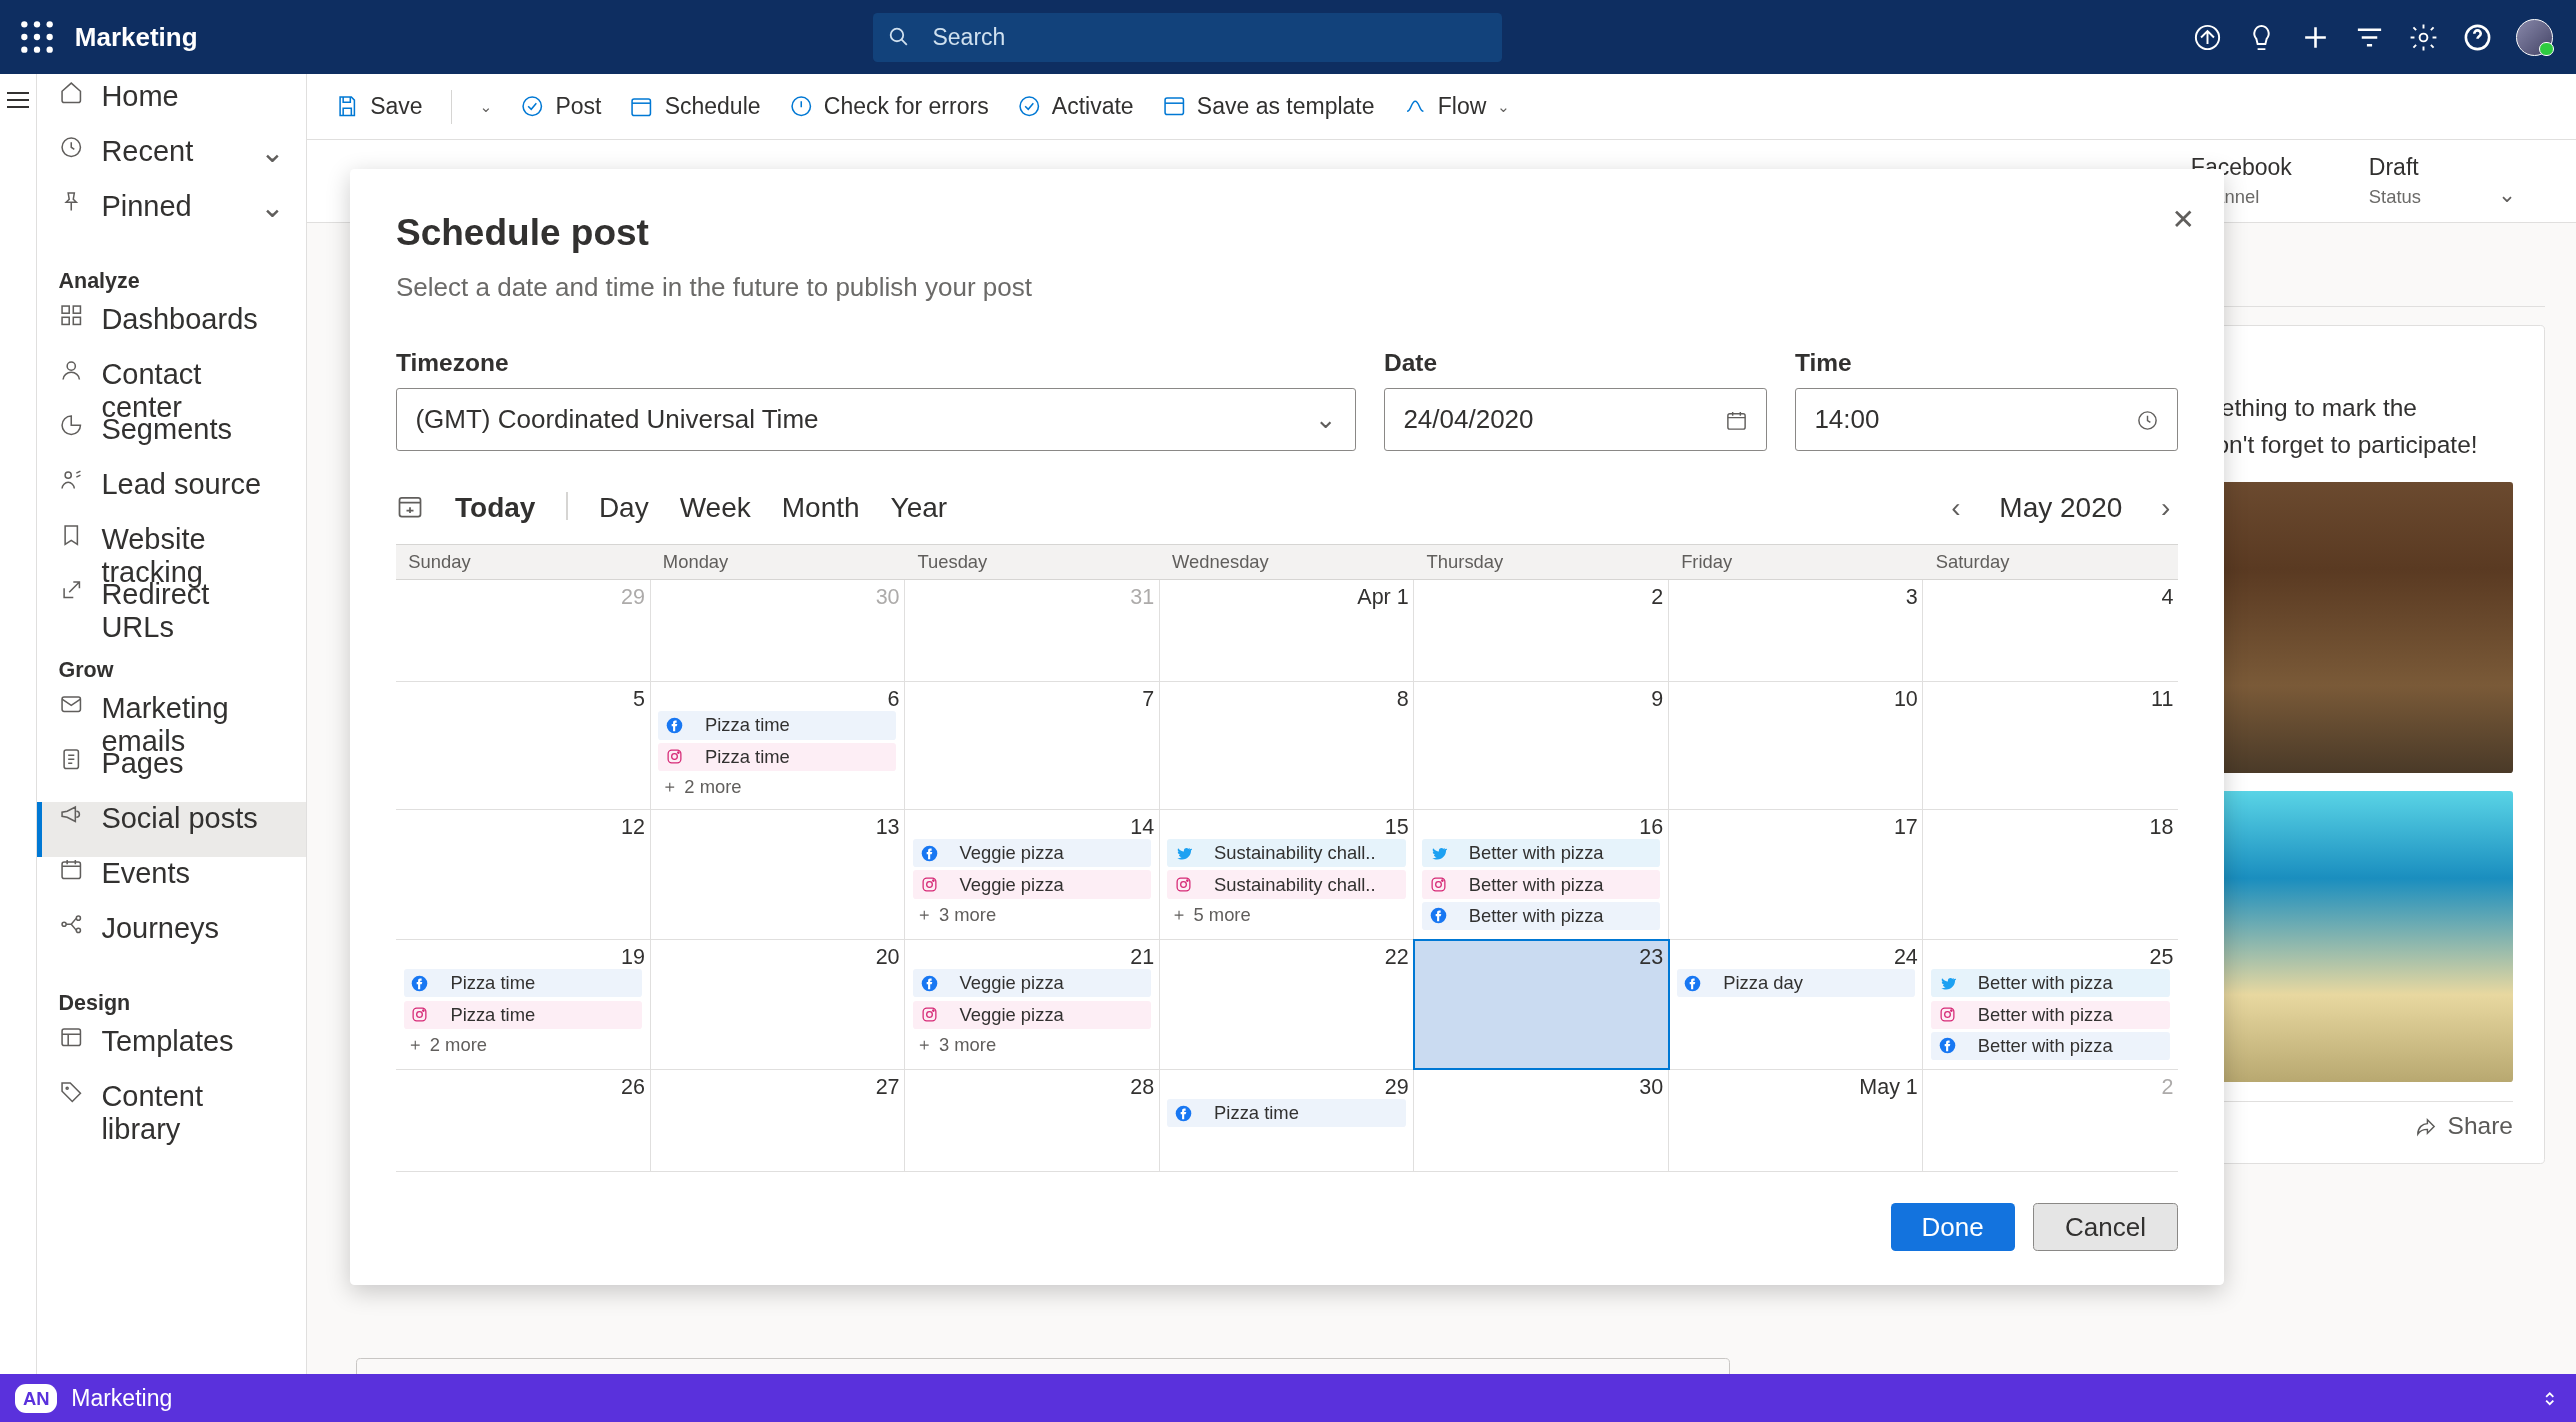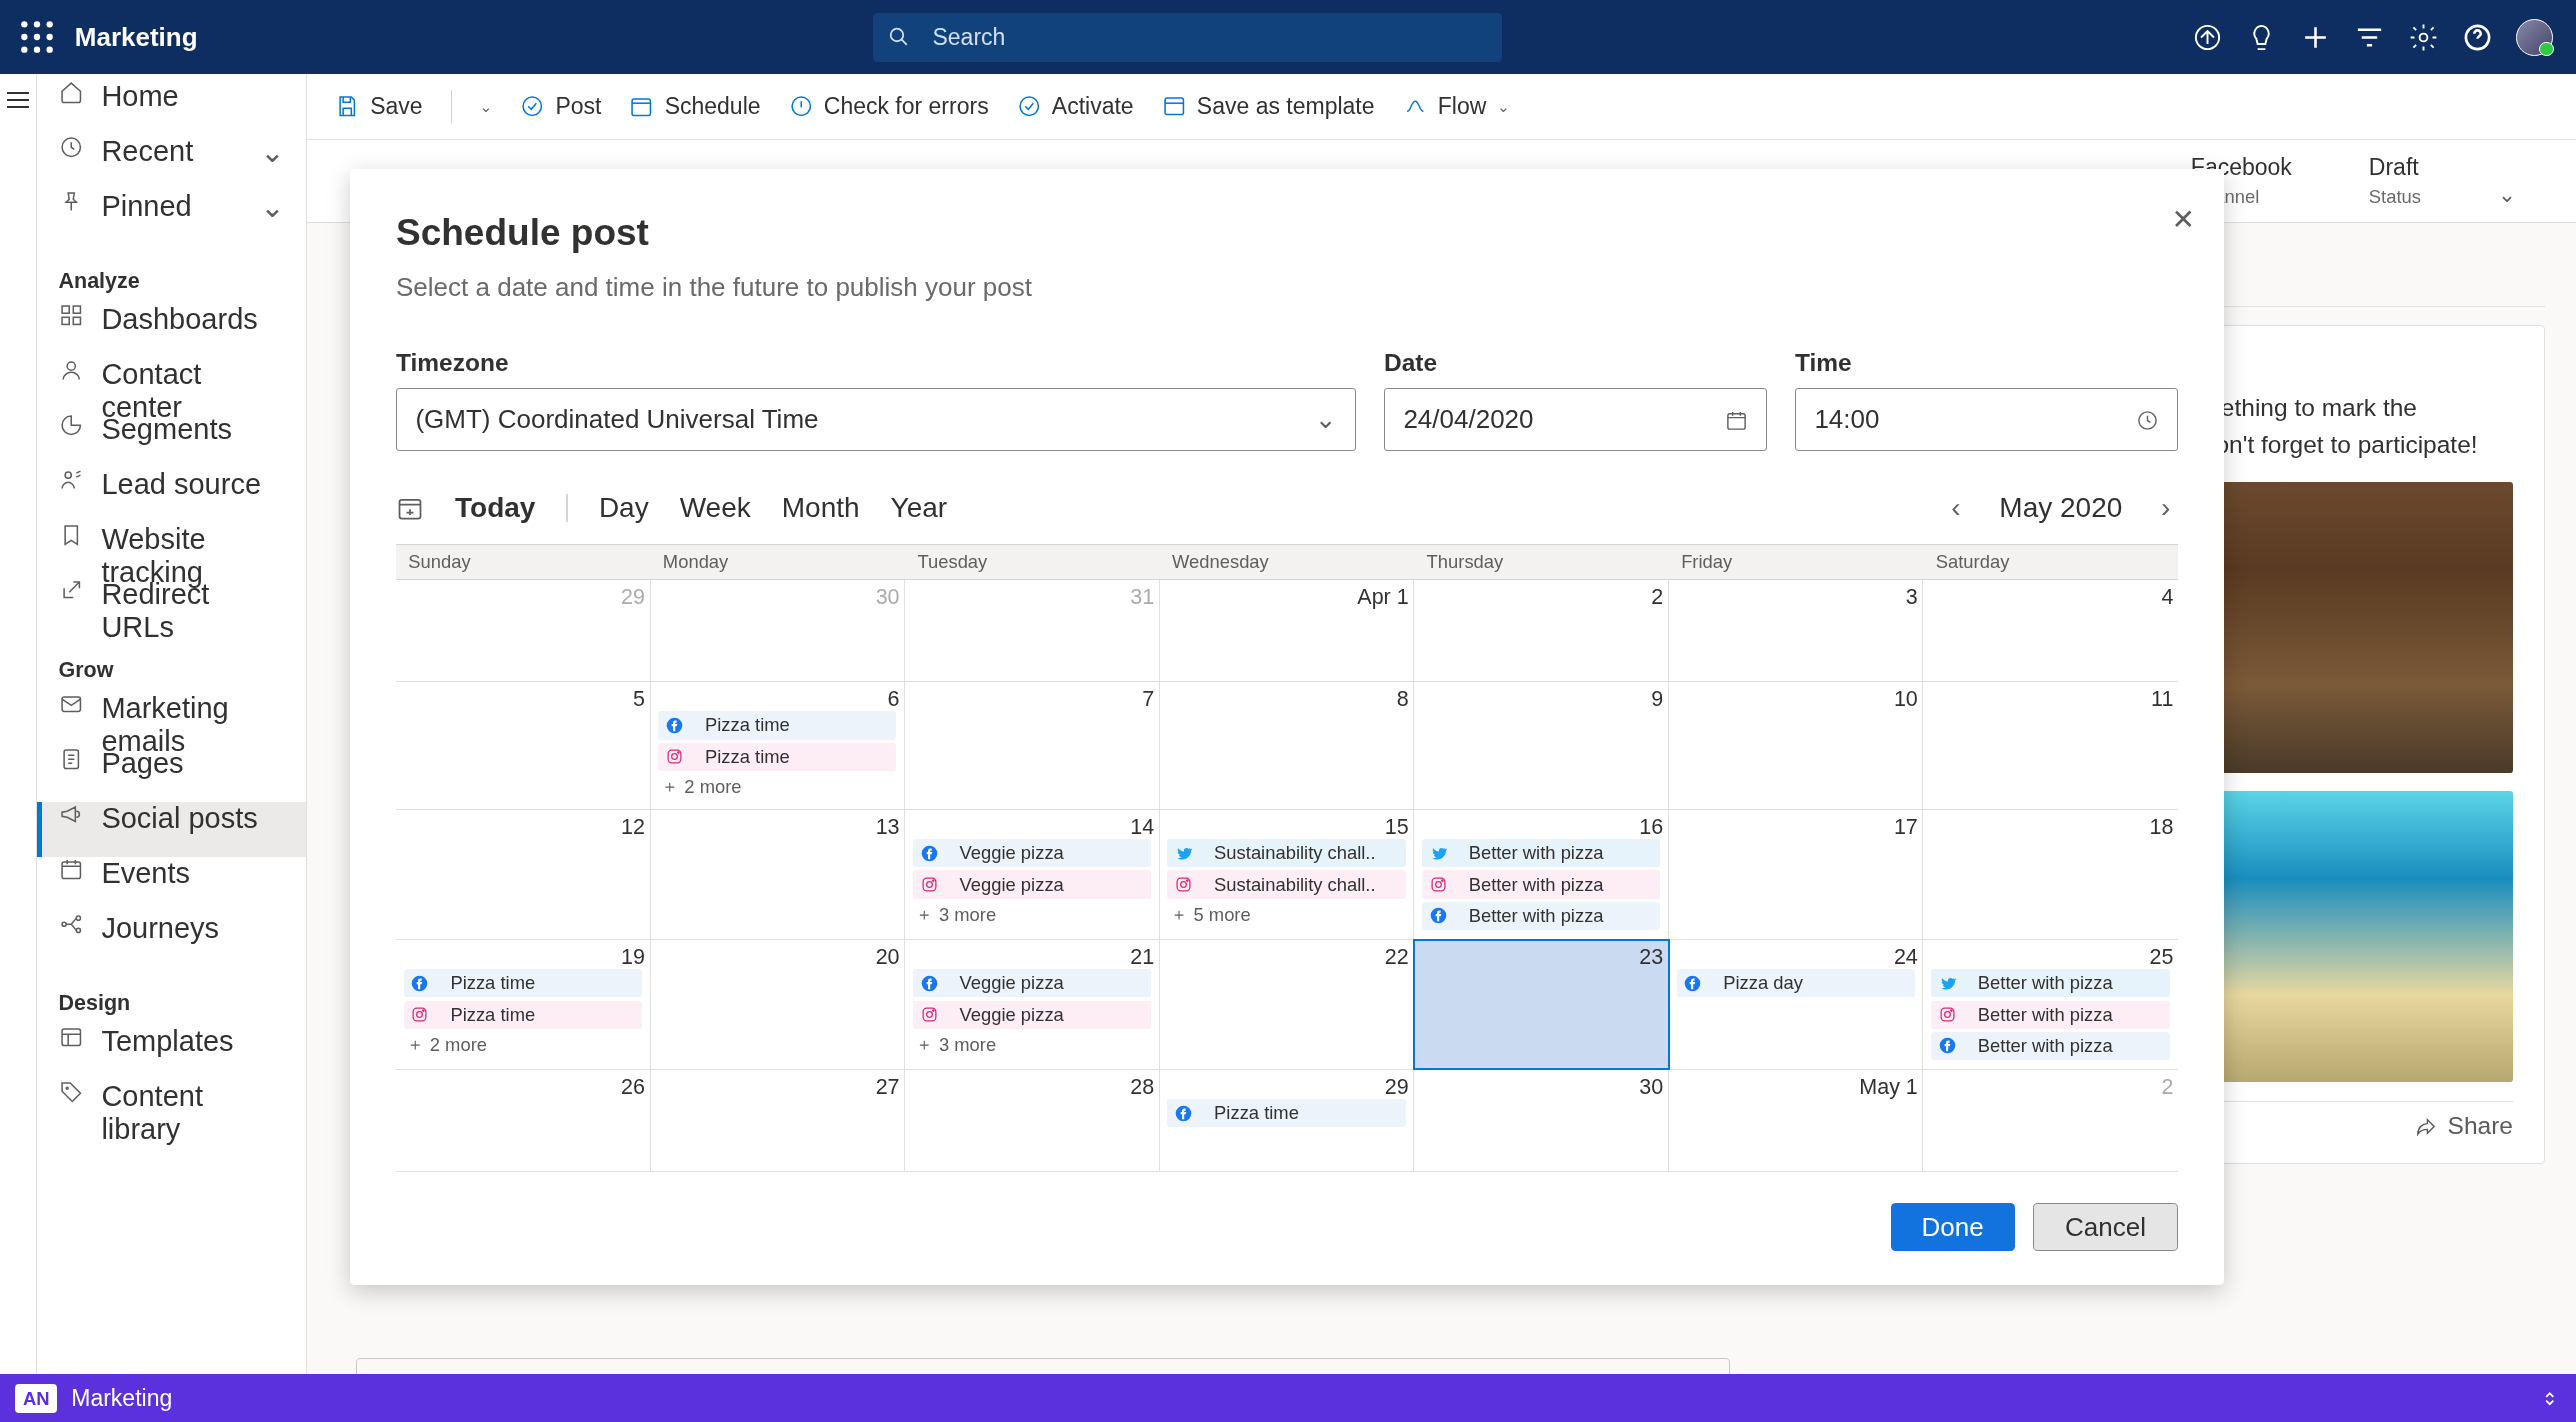--- a/index.html
+++ b/index.html
@@ -66,21 +66,21 @@
 .preview .photo.p1{background:linear-gradient(180deg,#6b4a2f 0%,#5a3a22 30%,#7a5a38 70%,#4a3a28 100%)}
 .preview .photo.p2{background:linear-gradient(180deg,#5ad4e6 0%,#1a8ebf 30%,#e8d8a0 70%,#b8a870 100%)}
 .preview .actions{display:flex;justify-content:space-between;font-size:24.5px;color:#5b5a58;padding-top:10.7px;border-top:1.5px solid var(--border)}
 .preview .act{display:flex;gap:10.7px;align-items:center}
 
 .url{display:flex;align-items:center;height:72px;border:1.5px solid #c8c6c4;border-radius:4.6px;padding:0 18.4px}
 .url input{flex:1;border:none;outline:none;font-size:26px;color:#605e5c}
 .url input::placeholder{color:#7a7876}
 
 .bottombar{position:absolute;left:0;right:0;bottom:0;height:49px;background:var(--accent);display:flex;align-items:center;padding:0 15.3px;color:#fff;font-size:23px;gap:14px}
-.bottombar .tag{background:#fff;color:var(--accent);font-weight:600;font-size:18.4px;padding:3.1px 7.7px;border-radius:4px}
+.bottombar .tag{background:#fff;color:var(--accent);font-weight:600;font-size:18.4px;padding:3.1px 7.7px;border-radius:11px}
 
 .page-header{background:#fff;border-bottom:1.5px solid var(--border);padding:14px 37px 14px;display:flex;align-items:flex-start;justify-content:space-between}
 .ph-title{font-size:28px;font-weight:600}
 .ph-meta{display:flex;gap:77px;align-items:flex-end;margin-right:23px}
 .ph-col{display:flex;flex-direction:column;gap:4.6px;align-items:flex-start}
 .ph-v{font-size:23px}
 .ph-l{font-size:18.4px;color:var(--text-light)}
 
 
 .overlay{position:absolute;inset:0;background:transparent;display:flex;align-items:flex-start;justify-content:flex-start}
@@ -91,21 +91,21 @@
 .modal .fields{display:flex;gap:28px;margin-top:46px}
 .field{display:flex;flex-direction:column;gap:10.7px}
 .field .lab{font-size:24.5px;font-weight:600}
 .input{height:63px;border:1.5px solid #8a8886;border-radius:3.1px;display:flex;align-items:center;padding:0 18.4px;font-size:26px;gap:12.3px}
 .input .txt{flex:1}
 .input .iicon{color:#605e5c}
 .field.tz{flex:1}
 .field.date{width:383px}
 .field.time{width:383px}
 
-.calbar{display:flex;align-items:center;margin-top:41px;gap:31px;font-size:28px}
+.calbar{display:flex;margin-top:41px;gap:31px;font-size:28px}
 .calbar .today{font-weight:600}
 .calbar .view{color:var(--text)}
 .calbar .vsep{width:1.5px;height:28px;background:var(--border2)}
 .calbar .spacer{flex:1}
 .calbar .month{font-size:28px}
 .calbar .nav{color:#605e5c;padding:0 7.7px}
 
 .cal{margin-top:20px;border-top:1.5px solid var(--border2)}
 .cal .head{display:grid;grid-template-columns:repeat(7,1fr);background:#f3f2f1;border-bottom:1.5px solid var(--border2)}
 .cal .head div{padding:6.1px 12.3px;font-size:18.4px;color:#605e5c}

